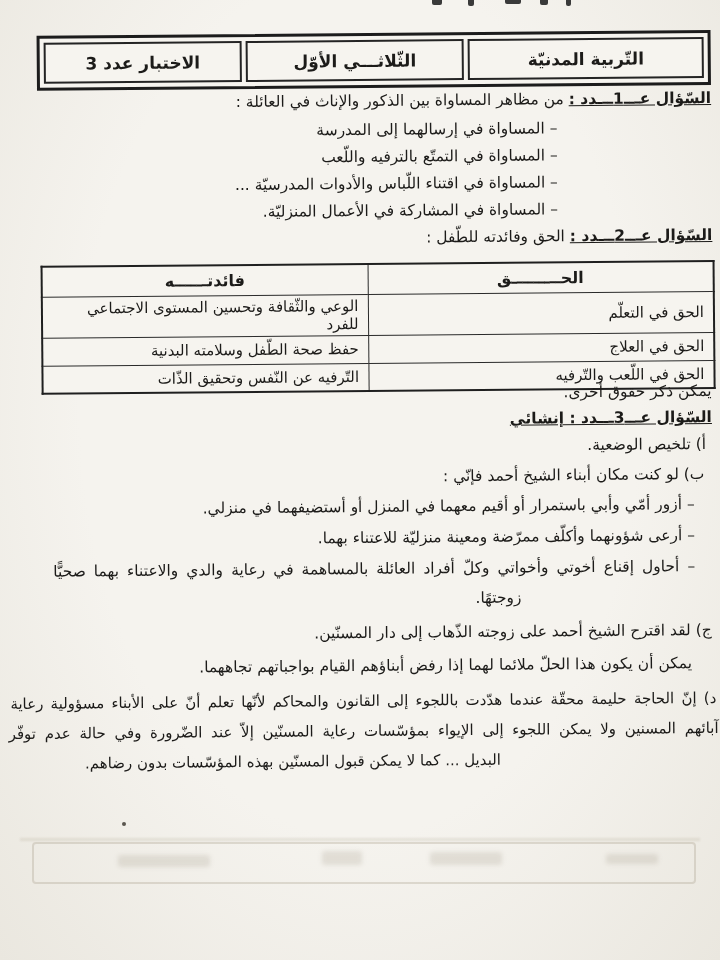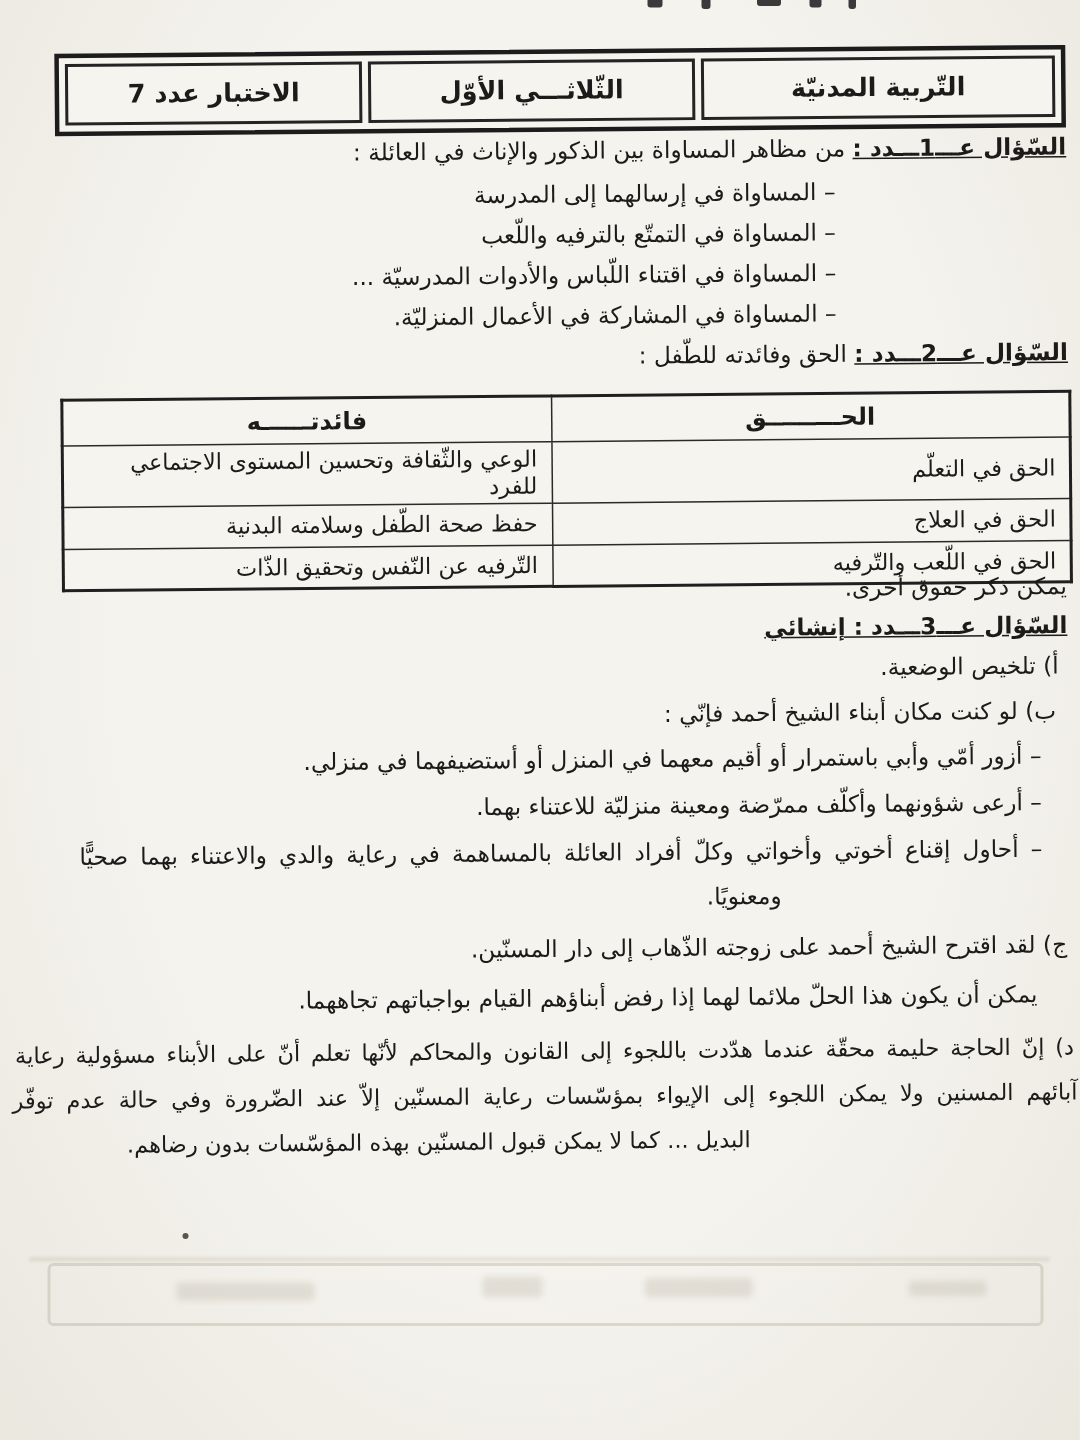--- a/index.html
+++ b/index.html
@@ -76,21 +76,21 @@
 <div class="sheet">
 
   <div class="hdr">
     <div class="hdr-cell hdr-subject">
       <span>التّربية المدنيّة</span>
     </div>
     <div class="hdr-cell hdr-term">
       <span>الثّلاثـــي الأوّل</span>
     </div>
     <div class="hdr-cell hdr-exam">
-      <span>الاختبار عدد 7</span>
+      <span>الاختبار عدد 3</span>
     </div>
   </div>
 
   <div class="line" style="top:91px;right:6px;">
     <span class="lbl">السّؤال عـــ1ـــدد :</span>
     <span>من مظاهر المساواة بين الذكور والإناث في العائلة :</span>
   </div>
   <div class="line" style="top:120px;right:160px;">– المساواة في إرسالهما إلى المدرسة</div>
   <div class="line" style="top:147px;right:160px;">– المساواة في التمتّع بالترفيه واللّعب</div>
   <div class="line" style="top:174px;right:160px;">– المساواة في اقتناء اللّباس والأدوات المدرسيّة ...</div>
@@ -125,21 +125,21 @@
   <div class="line" style="top:384px;right:8px;">يمكن ذكر حقوق أخرى.</div>
 
   <div class="line lbl" style="top:410px;right:8px;">السّؤال عـــ3ـــدد : إنشائي</div>
 
   <div class="line" style="top:437px;right:14px;">أ) تلخيص الوضعية.</div>
   <div class="line" style="top:467px;right:16px;">ب) لو كنت مكان أبناء الشيخ أحمد فإنّي :</div>
 
   <div class="line" style="top:497px;right:26px;">– أزور أمّي وأبي باستمرار أو أقيم معهما في المنزل أو أستضيفهما في منزلي.</div>
   <div class="line" style="top:528px;right:26px;">– أرعى شؤونهما وأكلّف ممرّضة ومعينة منزليّة للاعتناء بهما.</div>
   <div class="line justify" style="top:559px;right:26px;left:52px;">– أحاول إقناع أخوتي وأخواتي وكلّ أفراد العائلة بالمساهمة في رعاية والدي والاعتناء بهما صحيًّا</div>
-  <div class="line" style="top:589px;right:200px;">ومعنويًا.</div>
+  <div class="line" style="top:589px;right:200px;">زوجتهًا.</div>
 
   <div class="line" style="top:623px;right:10px;">ج) لقد اقترح الشيخ أحمد على زوجته الذّهاب إلى دار المسنّين.</div>
   <div class="line" style="top:656px;right:30px;">يمكن أن يكون هذا الحلّ ملائما لهما إذا رفض أبناؤهم القيام بواجباتهم تجاههما.</div>
 
   <div class="line small justify" style="top:691px;right:6px;left:8px;">د) إنّ الحاجة حليمة محقّة عندما هدّدت باللجوء إلى القانون والمحاكم لأنّها تعلم أنّ على الأبناء مسؤولية رعاية</div>
   <div class="line small justify" style="top:721px;right:4px;left:6px;">آبائهم المسنين ولا يمكن اللجوء إلى الإيواء بمؤسّسات رعاية المسنّين إلاّ عند الضّرورة وفي حالة عدم توفّر</div>
   <div class="line small" style="top:751px;right:222px;">البديل ... كما لا يمكن قبول المسنّين بهذه المؤسّسات بدون رضاهم.</div>
 
 </div>
 

